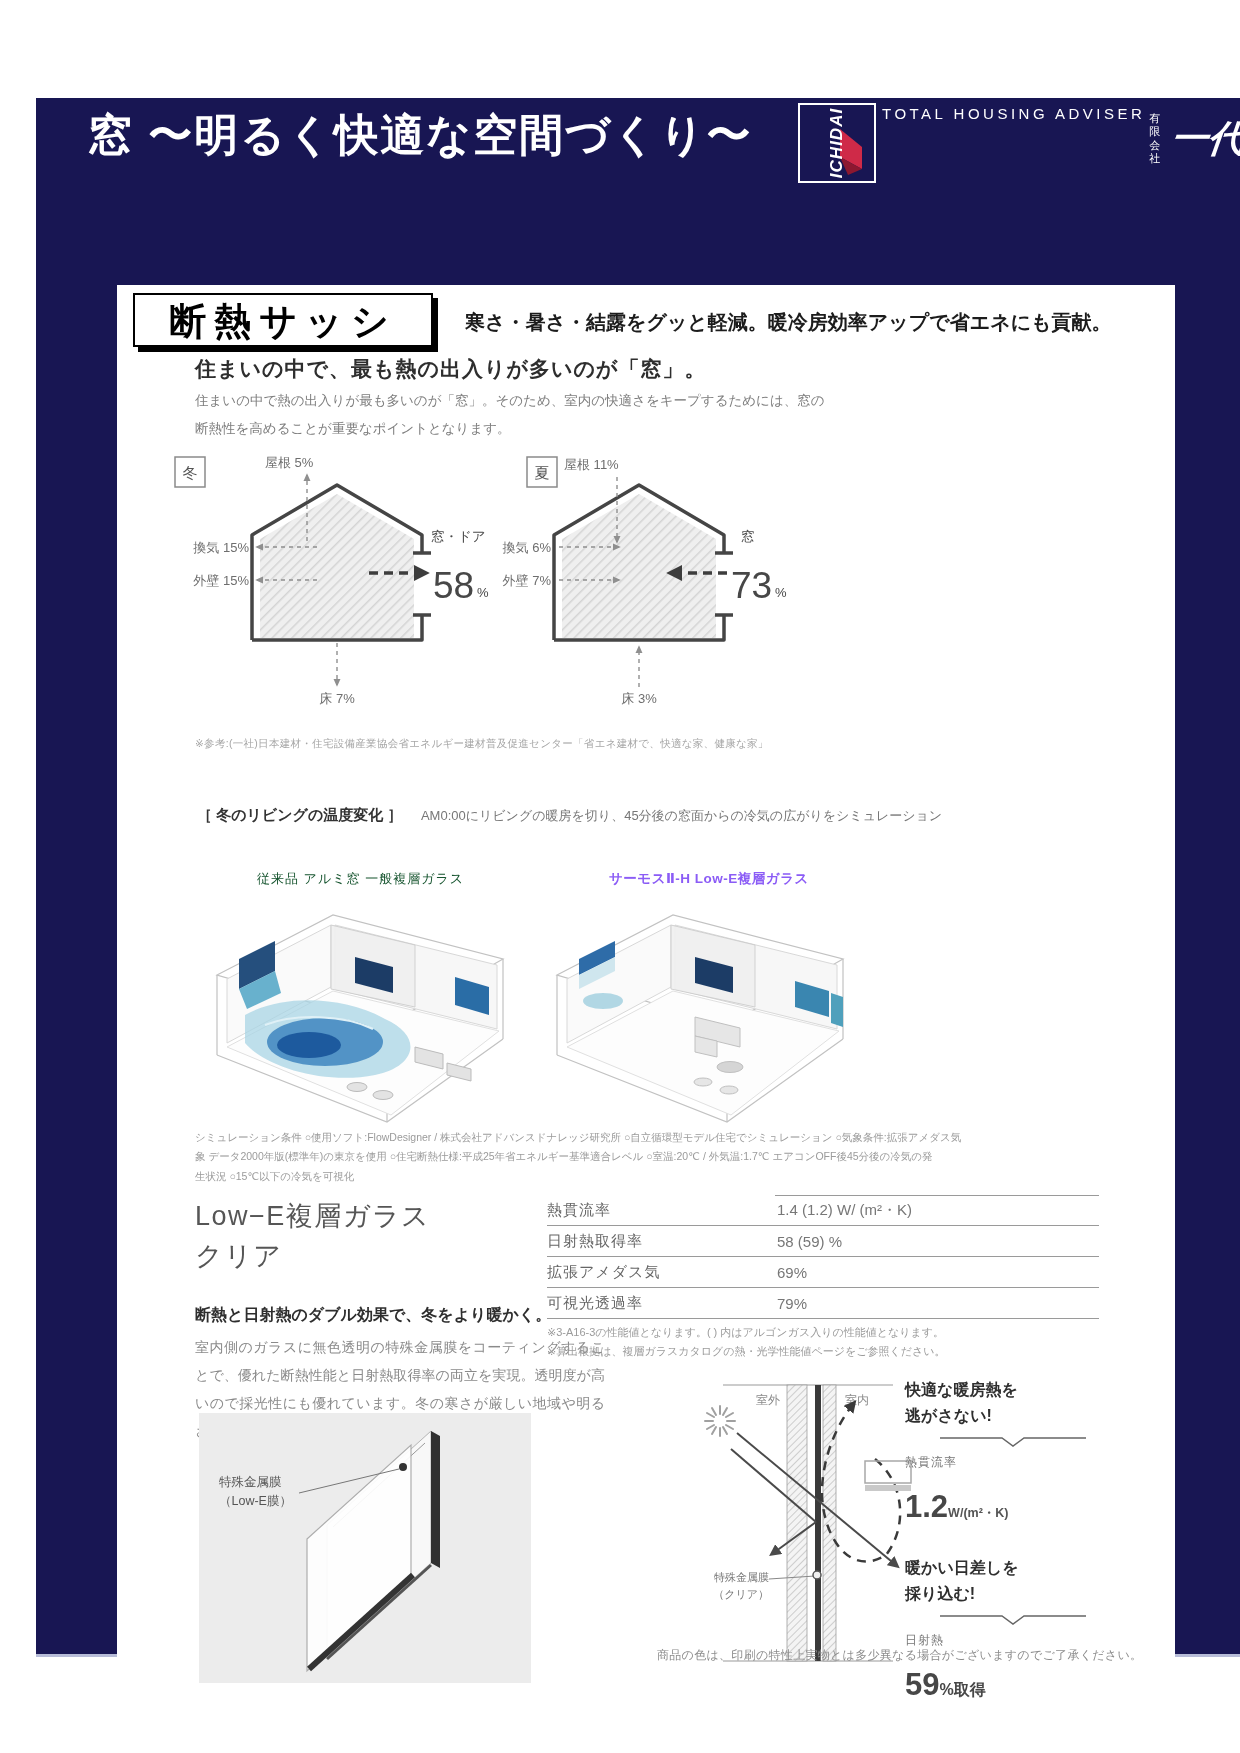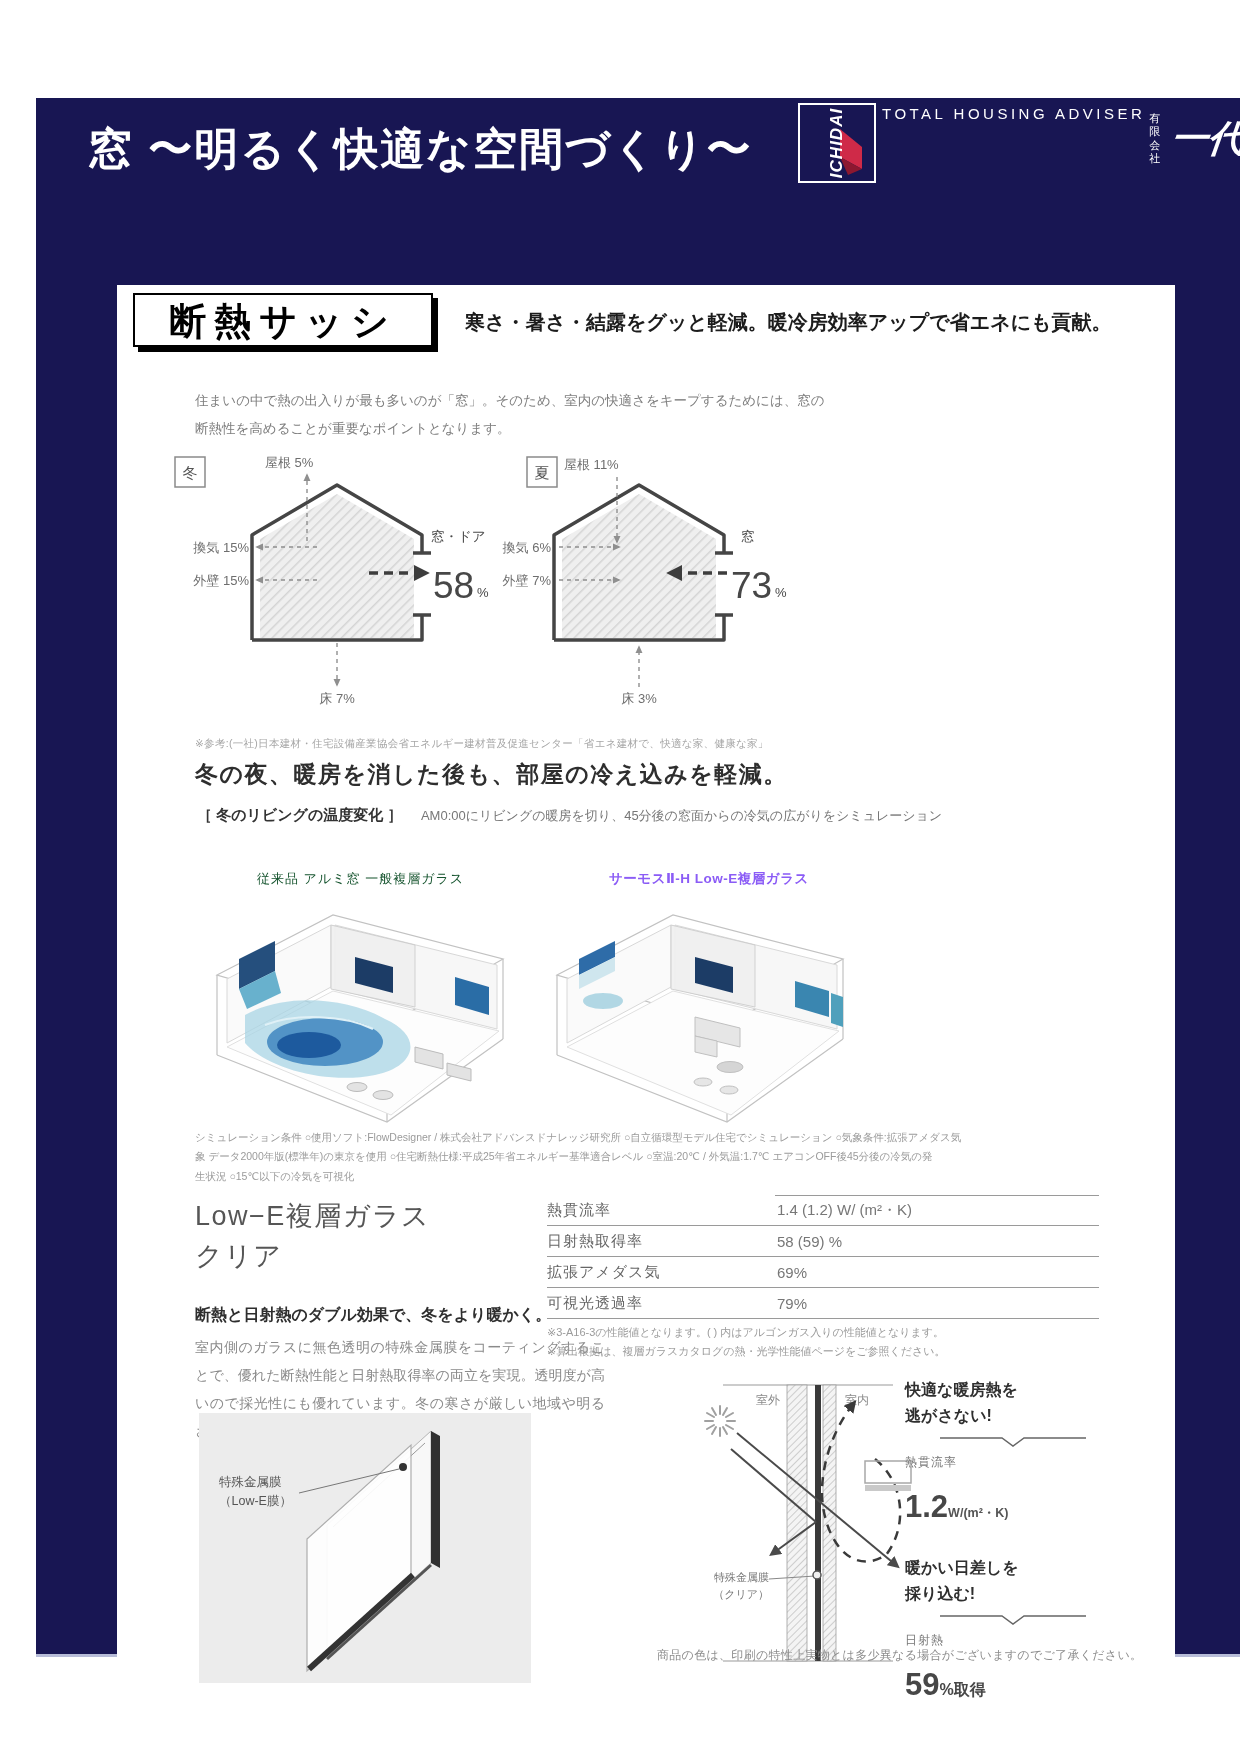--- a/index.html
+++ b/index.html
@@ -1,20 +1,20 @@
 <!DOCTYPE html>
 <html><head>
 <meta charset="utf-8">
 <style>
   html,body{margin:0;padding:0;background:#fff;}
   .page{position:relative;width:1240px;height:1753px;background:#fff;overflow:hidden;
         font-family:"Liberation Sans","DejaVu Sans",sans-serif;color:#333;}
   .navy-panel{position:absolute;left:36px;top:98px;right:0;height:1556px;background:#181653;
               border-bottom:3px solid #b7bcd8;}
-  .page-title{position:absolute;left:52px;top:22px;font-size:44px;font-weight:700;color:#fff;
+  .page-title{position:absolute;left:52px;top:8px;font-size:44px;font-weight:700;color:#fff;
               letter-spacing:2px;white-space:nowrap;}
   
   .logo{position:absolute;left:762px;top:5px;width:390px;height:84px;display:flex;}
   .logo-mark{position:relative;width:78px;height:80px;background:#181653;border:2px solid #fff;box-sizing:border-box;flex:0 0 auto;}
   .mark-rot{position:absolute;left:50%;top:50%;transform:translate(-50%,-50%) rotate(-90deg);
             font-style:italic;font-weight:700;font-size:17px;letter-spacing:1px;color:#fff;}
   .logo-mark svg{position:absolute;left:0;top:0;}
   .logo-right{flex:1;margin-left:6px;display:flex;flex-direction:row;}
   .logo-line{height:0;border-top:2px solid #fff;}
   .logo-line.thin{border-top-width:1.5px;}
@@ -92,20 +92,21 @@
           </div>
           <div class="company-name">一代工務店</div>
         </div>
         <div class="logo-line"></div>
       </div>
     </div>
 
     <div class="card">
       <div class="badge">断熱サッシ</div>
       <div class="lead-tagline">寒さ・暑さ・結露をグッと軽減。暖冷房効率アップで省エネにも貢献。</div>
+      <div class="h1">住まいの中で、最も熱の出入りが多いのが「窓」。</div>
       <div class="p1">住まいの中で熱の出入りが最も多いのが「窓」。そのため、室内の快適さをキープするためには、窓の
 断熱性を高めることが重要なポイントとなります。</div>
 
       <svg class="house-svg" style="left:50px;top:160px;" width="330" height="262" viewBox="0 0 330 262">
         <defs>
           <pattern id="hw" patternUnits="userSpaceOnUse" width="7" height="7" patternTransform="rotate(45)">
             <rect width="7" height="7" fill="#efefef"></rect>
             <line x1="0" y1="0" x2="0" y2="7" stroke="#d4d4d4" stroke-width="3"></line>
           </pattern>
           <marker id="aw" viewBox="0 0 10 10" refX="7" refY="5" markerWidth="6.5" markerHeight="6.5" orient="auto">
@@ -172,21 +173,20 @@
         <text x="95" y="24" font-size="13" fill="#6e6e6e">屋根 11%</text>
         <text x="82" y="107" text-anchor="end" font-size="13" fill="#6e6e6e">換気 6%</text>
         <text x="82" y="140" text-anchor="end" font-size="13" fill="#6e6e6e">外壁 7%</text>
         <text x="272" y="96" font-size="13.5" fill="#4a4a4a">窓</text>
         <text x="262" y="153" font-size="37" fill="#474747">73</text>
         <text x="306" y="152" font-size="13" fill="#474747">%</text>
         <text x="170" y="258" text-anchor="middle" font-size="13" fill="#6e6e6e">床 3%</text>
       </svg>
 
       <div class="src-note">※参考:(一社)日本建材・住宅設備産業協会省エネルギー建材普及促進センター「省エネ建材で、快適な家、健康な家」</div>
-      <div class="h2">冬の夜、暖房を消した後も、部屋の冷え込みを軽減。</div>
       <div class="bracket-row">
         <span class="bracket-title">［ 冬のリビングの温度変化 ］</span>
         <span class="bracket-desc">AM0:00にリビングの暖房を切り、45分後の窓面からの冷気の広がりをシミュレーション</span>
       </div>
       <div class="sim-label-left">従来品 アルミ窓 一般複層ガラス</div>
       <div class="sim-label-right">サーモスⅡ-H  Low-E複層ガラス</div>
 
       <svg class="house-svg" style="left:88px;top:612px;" width="310" height="230" viewBox="0 0 310 230">
         <g stroke="#c2c2c2" stroke-width="1.2" fill="none">
           <polygon points="12,78 128,18 298,62 182,128"></polygon>

